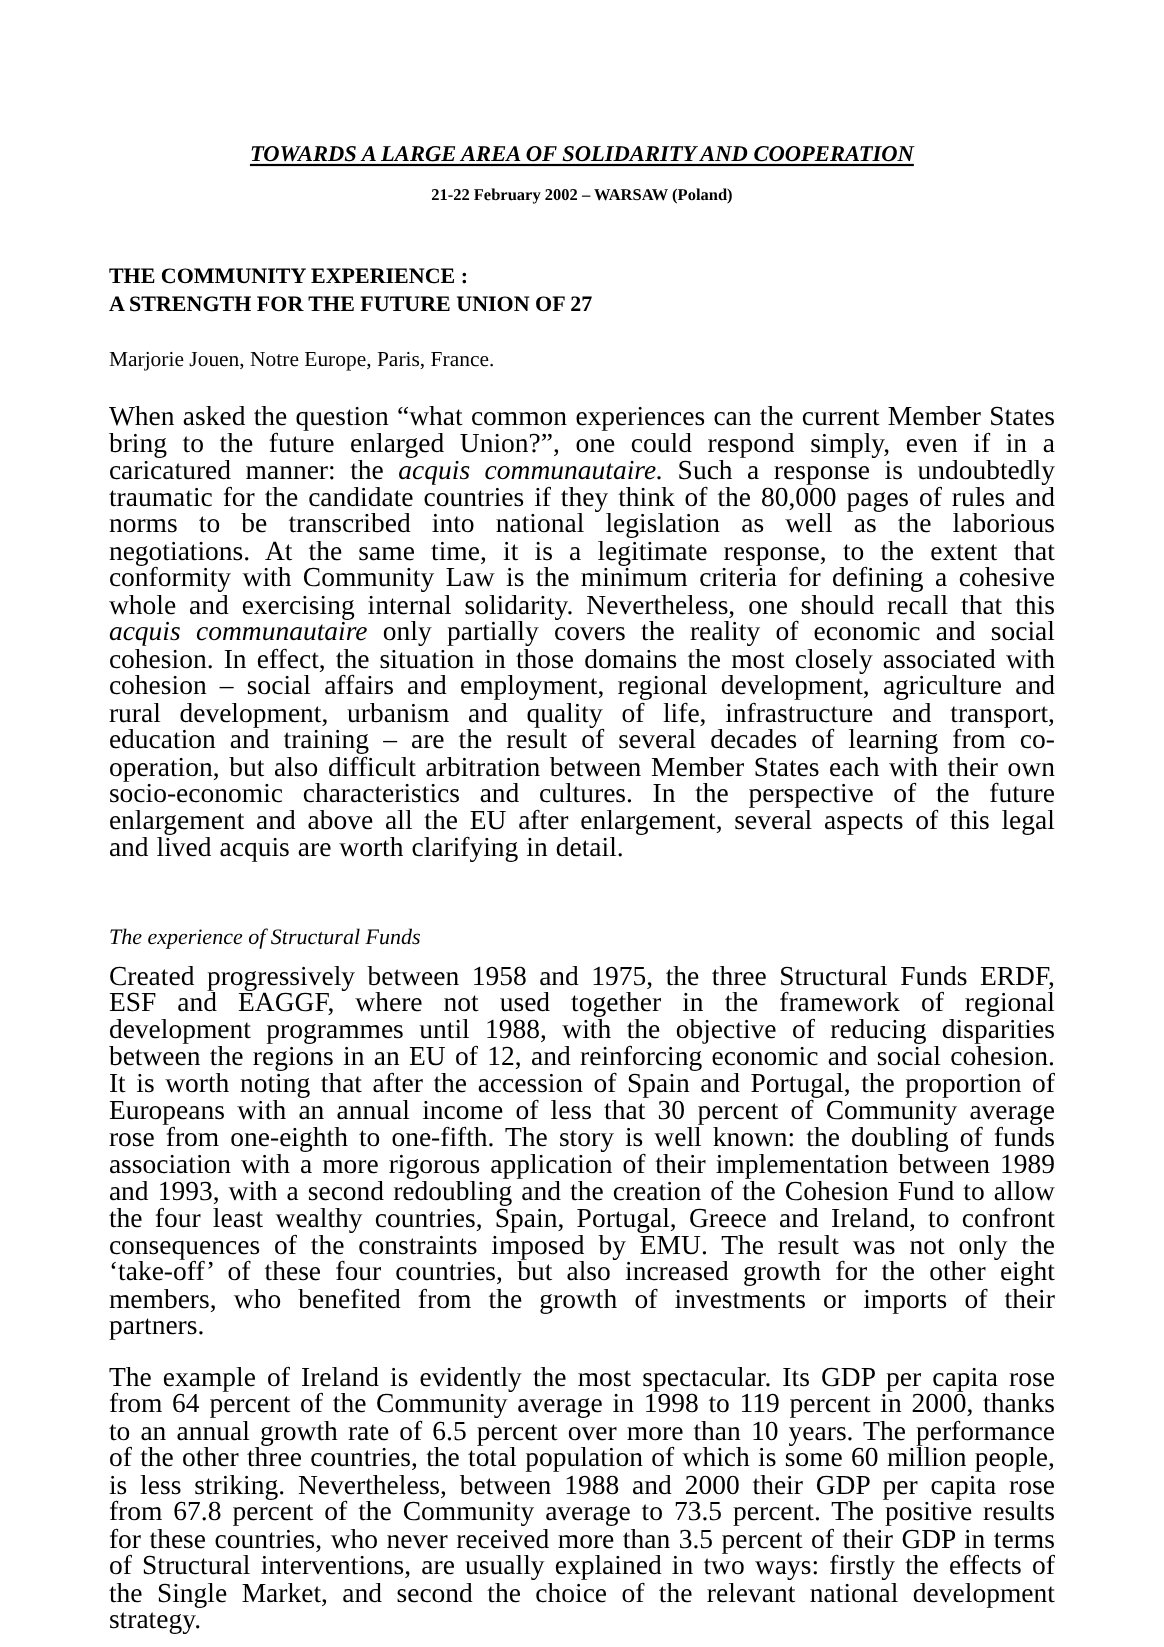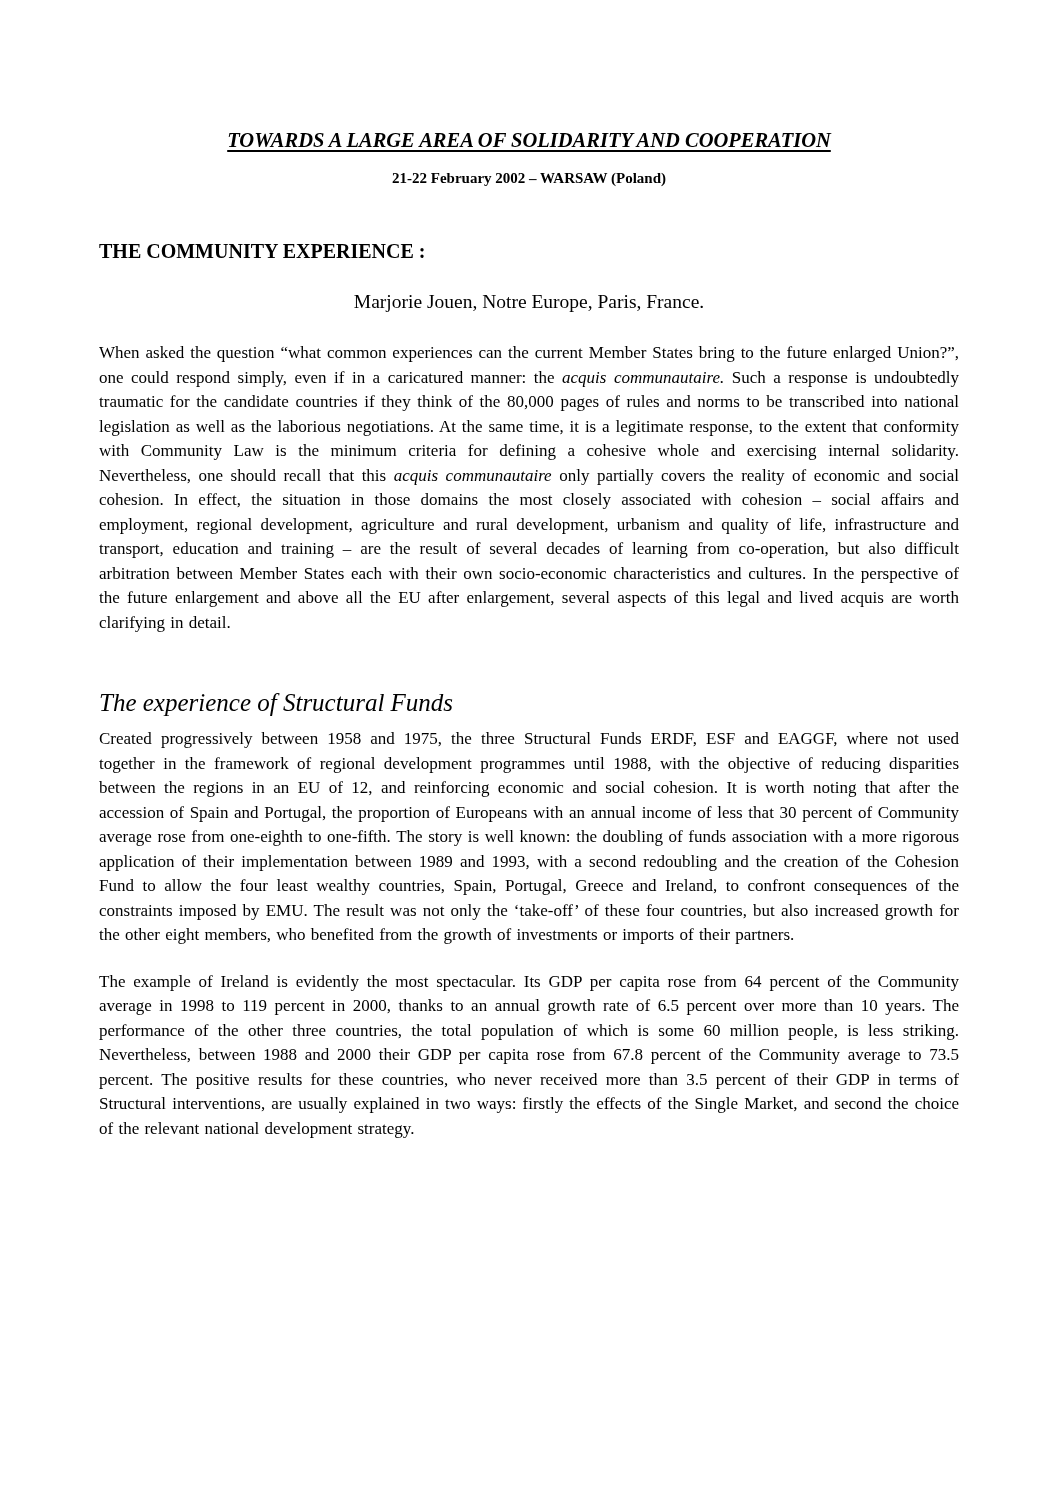--- a/index.html
+++ b/index.html
@@ -38,57 +38,57 @@
     margin: 14px 0 0 0;
     line-height: 24px;
   }
   .doc-heading {
     font-size: 20px;
     font-weight: bold;
     line-height: 26px;
     margin: 48px 0 0 0;
   }
   .doc-author {
-    text-align: center;
     font-size: 19.5px;
     margin: 26px 0 0 0;
     line-height: 24px;
   }
   .doc-body p.body-para {
-    font-size: 17px;
+    font-size: 25px;
     line-height: 24.5px;
     text-align: justify;
     margin: 0;
     word-spacing: 1px;
     font-family: Liberation Serif, serif;
   }
   .para-intro       { margin-top: 27px !important; }
   .para-structural  { margin-top: 12px !important; }
   .para-ireland     { margin-top: 22px !important; }
   .section-heading {
-    font-size: 25px;
+    font-size: 20px;
     font-style: italic;
     font-weight: normal;
     margin: 56px 0 0 0;
     line-height: 24px;
     text-align: left;
   }
   .it { font-style: italic; }
 </style>
 </head>
 <body>
 
 <div class="doc-page">
 
   <h1 class="doc-title">TOWARDS A LARGE AREA OF SOLIDARITY AND COOPERATION</h1>
 
   <p class="doc-event-line">21-22 February 2002 – WARSAW (Poland)</p>
 
   <div class="doc-heading">
     <div>THE COMMUNITY EXPERIENCE :</div>
+    <div>A STRENGTH FOR THE FUTURE UNION OF 27</div>
   </div>
 
   <p class="doc-author">Marjorie Jouen, Notre Europe, Paris, France.</p>
 
   <div class="doc-body">
 
     <p class="body-para para-intro"><span>When asked the question “what common experiences can the current Member States bring to the future enlarged Union?”, one could respond simply, even if in a caricatured manner: the </span><span class="it">acquis communautaire.</span><span>  Such a response is undoubtedly traumatic for the candidate countries if they think of the 80,000 pages of rules and norms to be transcribed into national legislation as well as the laborious negotiations.  At the same time, it is a legitimate response, to the extent that conformity with Community Law is the minimum criteria for defining a cohesive whole and exercising internal solidarity.  Nevertheless, one should recall that this </span><span class="it">acquis communautaire</span><span> only partially covers the reality of economic and social cohesion.  In effect, the situation in those domains the most closely associated with cohesion – social affairs and employment, regional development, agriculture and rural development, urbanism and quality of life, infrastructure and transport, education and training – are the result of several decades of learning from co-operation, but also difficult arbitration between Member States each with their own socio-economic characteristics and cultures.  In the perspective of the future enlargement and above all the EU after enlargement, several aspects of this legal and lived acquis are worth clarifying in detail.</span></p>
 
     <h2 class="section-heading">The experience of Structural Funds</h2>
 

